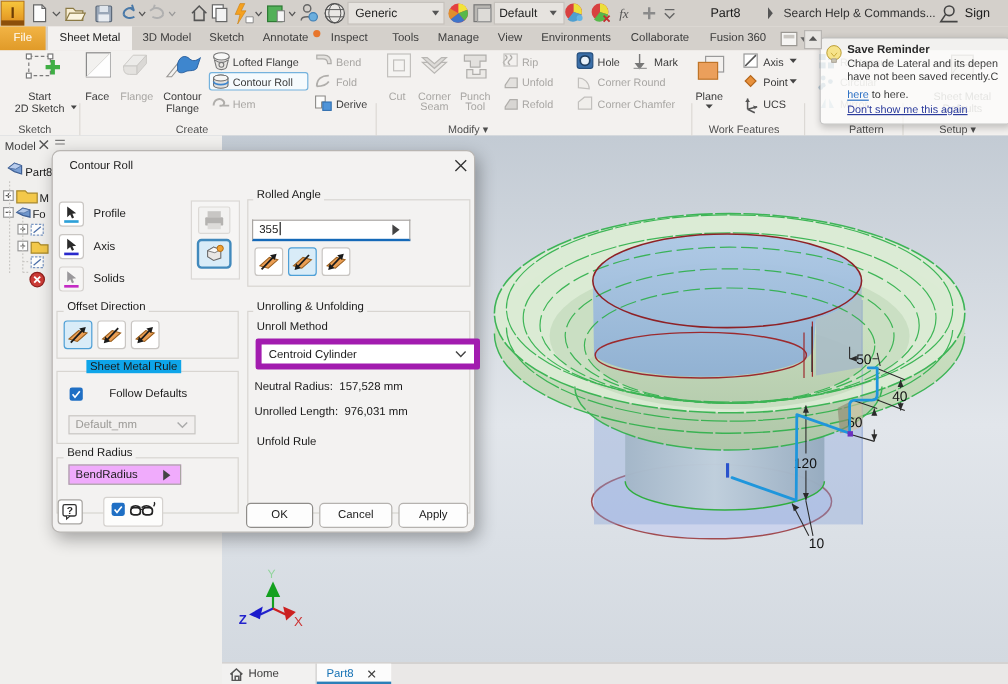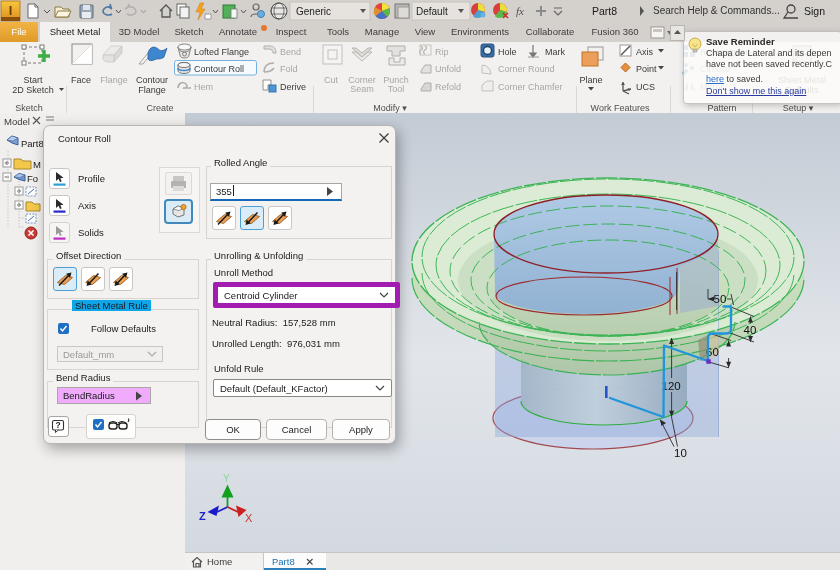--- a/index.html
+++ b/index.html
@@ -565,26 +565,20 @@
   <div class="abs" style="left:170px;top:141px;">Unroll Method</div>
   <div class="abs" style="left:169px;top:156px;width:177px;height:16px;background:#fff;border:5px solid #a21caf;border-radius:2px;">
     <span style="position:absolute;left:6px;top:2.5px;">Centroid Cylinder</span>
     <svg class="abs" style="left:160px;top:4px" width="12" height="9">
         <path d="M2 2 l4 4 4 -4" fill="none" stroke="#444" stroke-width="1.2"></path>
       </svg>
   </div>
   <div class="abs" style="left:168px;top:191px;">Neutral Radius:&nbsp; 157,528 mm</div>
   <div class="abs" style="left:168px;top:212px;">Unrolled Length:&nbsp; 976,031 mm</div>
   <div class="abs" style="left:170px;top:237px;">Unfold Rule</div>
-  <div class="abs" style="left:169px;top:253px;width:177px;height:16px;background:#fff;border:1px solid #8a8885;border-radius:2px;">
-    <span style="position:absolute;left:6px;top:2.5px;">Default (Default_KFactor)</span>
-    <svg class="abs" style="left:160px;top:4px" width="12" height="9">
-        <path d="M2 2 l4 4 4 -4" fill="none" stroke="#444" stroke-width="1.2"></path>
-      </svg>
-  </div>
 
   <div class="abs" style="left:4px;top:290px;width:19px;height:19px;background:#fff;border:1px solid #a8a5a2;border-radius:3px;">
     <svg width="19" height="19">
         <rect x="3.5" y="3.5" width="11" height="9.5" rx="1.5" fill="none" stroke="#333" stroke-width="1.1"></rect>
         <path d="M6.5 13 v2.5 l2.8 -2.5" fill="#fff" stroke="#333" stroke-width="1"></path>
         <text x="6.6" y="11.2" font-size="8.5" font-weight="bold" fill="#222">?</text>
       </svg>
   </div>
   <div class="abs" style="left:42px;top:288px;width:48px;height:23px;background:#fdfdfc;border:1px solid #d5d2cf;border-radius:3px;"></div>
   <div class="abs" style="left:49px;top:293px;width:11px;height:11px;background:#1f6fc4;border-radius:2px;">
@@ -604,20 +598,20 @@
   <div class="abs" style="left:288px;top:293px;width:56px;height:19px;background:#fdfdfd;border:1px solid #b5b2af;border-radius:4px;text-align:center;line-height:19px;">Apply</div>
 </div>
 <div class="abs" id="savepopup" style="left:683px;top:31px;width:157px;height:71px;background:rgba(253,253,252,0.72);border:1px solid rgba(160,160,160,0.6);border-radius:4px;box-shadow:1px 2px 6px rgba(0,0,0,0.2);">
   <svg class="abs" style="left:3px;top:4px" width="16" height="22">
     <circle cx="8" cy="8" r="6" fill="#f6e38a" stroke="#b89a30" stroke-width="0.8"></circle>
     <path d="M6 13 h4 v3 h-4 z" fill="#c9c4b2" stroke="#9a9488" stroke-width="0.6"></path>
     <path d="M5.5 8 l2.5 3 2.5 -3" fill="none" stroke="#c9a93a" stroke-width="0.8"></path>
   </svg>
   <div class="abs" style="left:22px;top:4px;font-size:9.5px;font-weight:bold;color:#2a2a2a;">Save Reminder</div>
   <div class="abs" style="left:22px;top:16px;width:140px;font-size:9px;color:#3a3a3a;line-height:10.5px;">Chapa de Lateral and its depen<br>have not been saved recently.C</div>
-  <div class="abs" style="left:22px;top:42px;font-size:9px;"><span style="color:#2a6fc4;text-decoration:underline;">here</span><span style="color:#3a3a3a;"> to saved.</span></div>
+  <div class="abs" style="left:22px;top:42px;font-size:9px;"><span style="color:#2a6fc4;text-decoration:underline;">here</span><span style="color:#3a3a3a;"> to here.</span></div>
   <div class="abs" style="left:22px;top:54px;font-size:9px;color:#2a3a9c;text-decoration:underline;">Don't show me this again</div>
 </div>
 <div class="abs" style="left:670px;top:25px;width:13px;height:14px;background:#e8e6e3;border:1px solid #b8b5b2;">
   <svg width="13" height="14">
       <path d="M3 8 l3.5 -4 3.5 4" fill="#555"></path>
     </svg>
 </div>
 
 </body></html>

